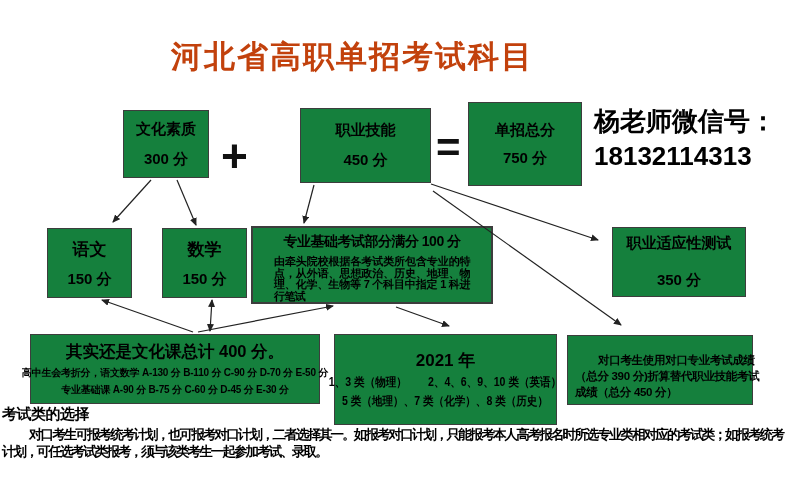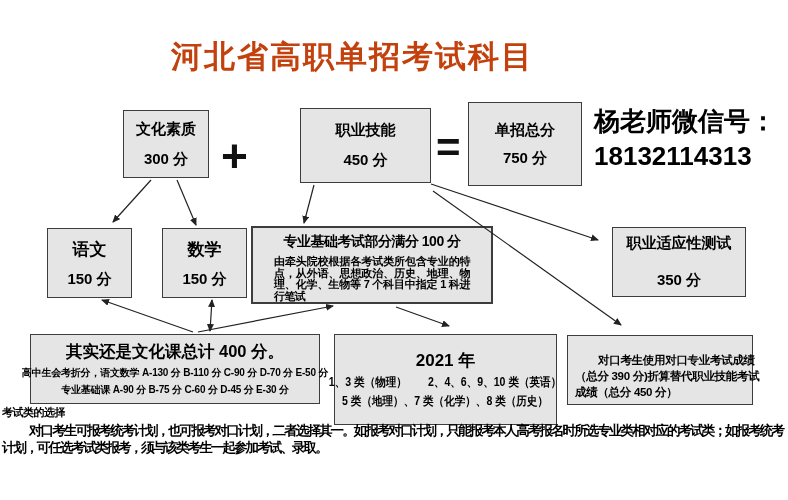--- a/index.html
+++ b/index.html
@@ -10,21 +10,21 @@
   .title{
     position:absolute;left:171px;top:36px;margin:0;
     font-size:31px;font-weight:700;letter-spacing:2px;white-space:nowrap;color:#c2410c;
   }
   .contact{position:absolute;left:594px;top:104px;font-size:26px;font-weight:700;line-height:35px;white-space:nowrap;}
   .op{position:absolute;font-weight:700;line-height:1;color:#111;}
   .plus{left:221px;top:133px;font-size:46px;}
   .equals{left:436px;top:127px;font-size:42px;}
 
   .box{
-    position:absolute;background:#e5e5e5;border:1.5px solid #3d3d3d;box-sizing:border-box;
+    position:absolute;background:#15803d;border:1.5px solid #3d3d3d;box-sizing:border-box;
     display:flex;flex-direction:column;align-items:center;justify-content:center;text-align:center;
   }
   .b-wenhua{left:123px;top:110px;width:86px;height:68px;gap:11px;}
   .b-zhiye{left:300px;top:108px;width:131px;height:75px;gap:11px;text-align:right;}
   .b-zongfen{left:468px;top:102px;width:114px;height:84px;gap:9px;}
   .b-yuwen{left:47px;top:228px;width:85px;height:70px;gap:9px;}
   .b-shuxue{left:162px;top:228px;width:85px;height:70px;gap:9px;}
   .b-zhuanye{left:251px;top:226px;width:242px;height:78px;border-width:2px;padding:5px 21px 4px;justify-content:flex-start;}
   .b-ceshi{left:612px;top:227px;width:134px;height:70px;gap:18px;}
   .b-wenhuake{left:30px;top:334px;width:290px;height:70px;gap:3px;}
@@ -41,21 +41,21 @@
   .wk-title{font-size:16.5px;font-weight:700;}
   .wk-sub{font-size:10px;font-weight:700;letter-spacing:-0.2px;white-space:nowrap;}
 
   .y-title{font-size:17px;font-weight:600;}
   .y-sub{display:block;font-size:12px;font-weight:700;white-space:nowrap;transform:scaleX(0.88);transform-origin:center;}
 
   .dk-line{font-size:11.5px;font-weight:700;line-height:16px;letter-spacing:-0.3px;white-space:nowrap;}
   .dk-indent{text-indent:2em;}
 
   .footer{position:absolute;left:2px;top:405px;width:785px;}
-  .fh{font-size:11px;font-weight:700;letter-spacing:-0.5px;}
+  .fh{font-size:15px;font-weight:700;letter-spacing:-0.5px;}
   .fp{margin:2px 0 0;font-size:13.5px;font-weight:600;letter-spacing:-1.9px;line-height:17px;text-indent:2em;}
 
   .arrows{position:absolute;left:0;top:0;pointer-events:none;}
   .arrows line{stroke:#222;stroke-width:1.2;}
   .arrows path{fill:#222;}
 </style>
 </head>
 <body>
 
 <div class="stage">

